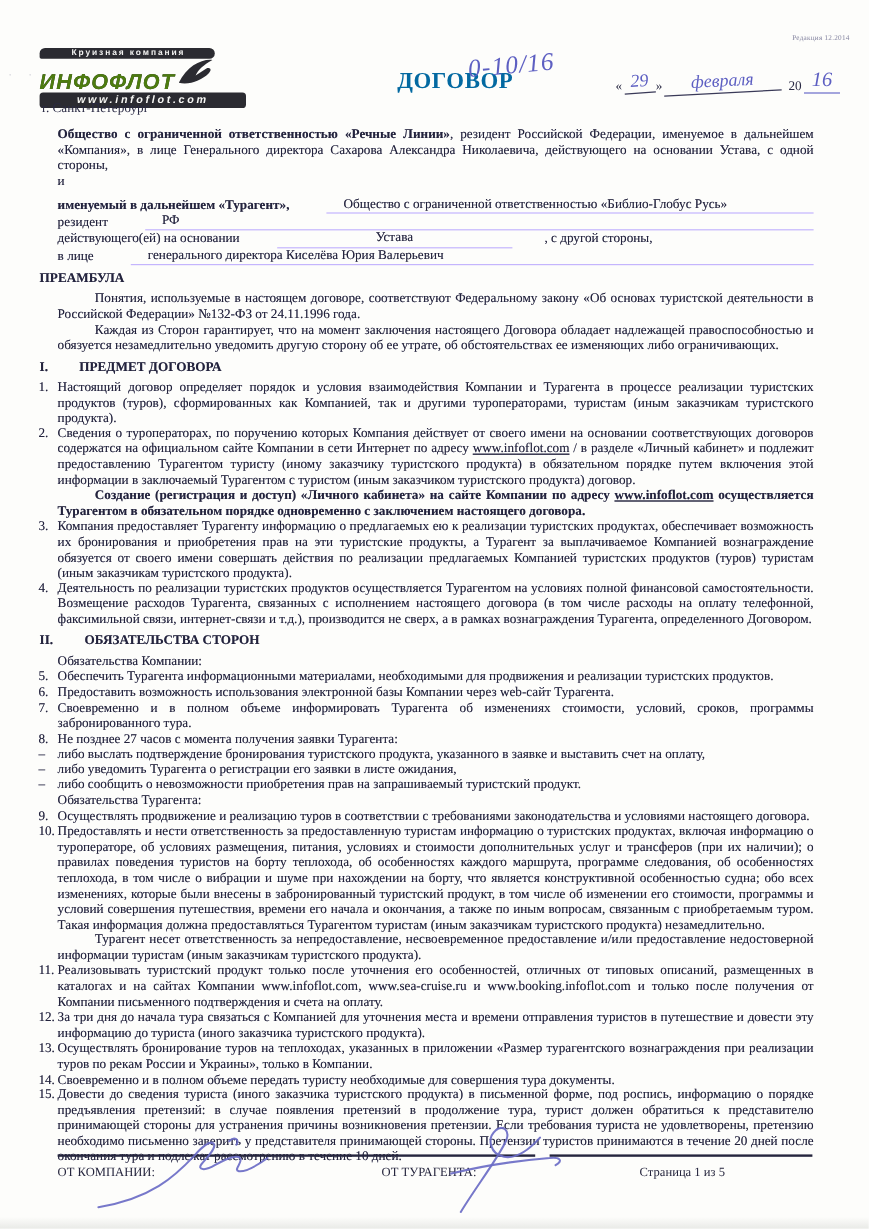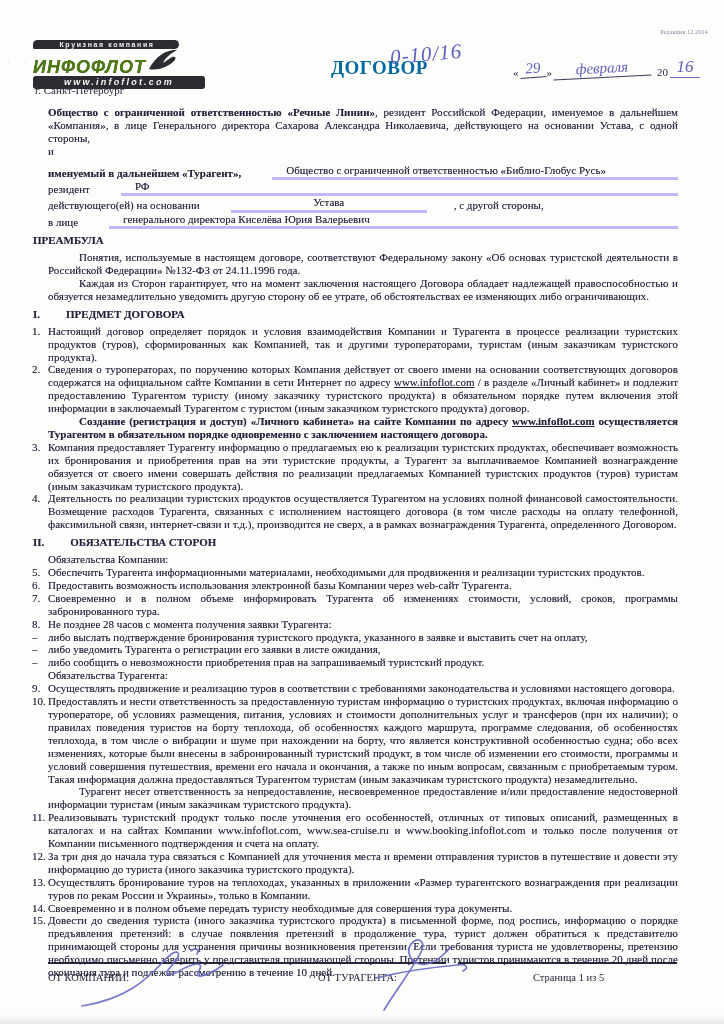--- a/index.html
+++ b/index.html
@@ -48,21 +48,21 @@
   .para,.plain{padding-left:15px;}
   .indent{padding-left:15px;text-indent:31px;}
   .num,.dash{position:relative;padding-left:15px;}
   .num .mk,.dash .mk{position:absolute;left:-1px;top:0;}
   .heading{text-align:left;font-weight:bold;margin:5px 0 4px 0;}
   .heading .hnum{margin-right:26px;}
   .mt6{margin-top:6px !important;}
   .mt10{margin-top:9px !important;}
   .formline{display:flex;align-items:flex-end;padding-left:15px;line-height:13.4px;gap:25px;}
   .flabel{white-space:nowrap;}
-  .fill{flex:1 1 auto;border-bottom:3px solid #c4b5fd;margin-left:6px;white-space:nowrap;overflow:hidden;}
+  .fill{flex:1 1 auto;border-bottom:1px solid #c4b5fd;margin-left:6px;white-space:nowrap;overflow:hidden;}
   .fill .fval{padding-left:14px;}
   .fill.short{flex:0 0 196px;text-align:center;}
   .fill.short .fval{padding-left:0;}
   .fsuf{white-space:nowrap;margin-left:2px;}
   
   .rule{position:absolute;top:962px;height:2px;background:#26263e;}
   .rule.l{left:48px;width:398px;}
   .rule.r{left:458px;width:219px;}
   .foot-label{position:absolute;top:972px;font-size:10.5px;color:#26263e;}
   .fl-company{left:48px;}
@@ -135,21 +135,21 @@
       <p class="num"><span class="mk">1.</span><span>Настоящий договор определяет порядок и условия взаимодействия Компании и Турагента в процессе реализации туристских продуктов (туров), сформированных как Компанией, так и другими туроператорами, туристам (иным заказчикам туристского продукта).</span></p>
       <p class="num"><span class="mk">2.</span><span>Сведения о туроператорах, по поручению которых Компания действует от своего имени на основании соответствующих договоров содержатся на официальном сайте Компании в сети Интернет по адресу </span><span class="u">www.infoflot.com</span><span> / в разделе «Личный кабинет» и подлежит предоставлению Турагентом туристу (иному заказчику туристского продукта) в обязательном порядке путем включения этой информации в заключаемый Турагентом с туристом (иным заказчиком туристского продукта) договор.</span></p>
       <p class="indent"><span class="b">Создание (регистрация и доступ) «Личного кабинета» на сайте Компании по адресу </span><span class="b u">www.infoflot.com</span><span class="b"> осуществляется Турагентом в обязательном порядке одновременно с заключением настоящего договора.</span></p>
       <p class="num"><span class="mk">3.</span><span>Компания предоставляет Турагенту информацию о предлагаемых ею к реализации туристских продуктах, обеспечивает возможность их бронирования и приобретения прав на эти туристские продукты, а Турагент за выплачиваемое Компанией вознаграждение обязуется от своего имени совершать действия по реализации предлагаемых Компанией туристских продуктов (туров) туристам (иным заказчикам туристского продукта).</span></p>
       <p class="num"><span class="mk">4.</span><span>Деятельность по реализации туристских продуктов осуществляется Турагентом на условиях полной финансовой самостоятельности. Возмещение расходов Турагента, связанных с исполнением настоящего договора (в том числе расходы на оплату телефонной, факсимильной связи, интернет-связи и т.д.), производится не сверх, а в рамках вознаграждения Турагента, определенного Договором.</span></p>
       <div class="heading"><span class="hnum">II.</span><span>ОБЯЗАТЕЛЬСТВА СТОРОН</span></div>
       <p class="plain"><span>Обязательства Компании:</span></p>
       <p class="num"><span class="mk">5.</span><span>Обеспечить Турагента информационными материалами, необходимыми для продвижения и реализации туристских продуктов.</span></p>
       <p class="num"><span class="mk">6.</span><span>Предоставить возможность использования электронной базы Компании через web-сайт Турагента.</span></p>
       <p class="num"><span class="mk">7.</span><span>Своевременно и в полном объеме информировать Турагента об изменениях стоимости, условий, сроков, программы забронированного тура.</span></p>
-      <p class="num"><span class="mk">8.</span><span>Не позднее 28 часов с момента получения заявки Турагента:</span></p>
+      <p class="num"><span class="mk">8.</span><span>Не позднее 27 часов с момента получения заявки Турагента:</span></p>
       <p class="dash"><span class="mk">–</span><span>либо выслать подтверждение бронирования туристского продукта, указанного в заявке и выставить счет на оплату,</span></p>
       <p class="dash"><span class="mk">–</span><span>либо уведомить Турагента о регистрации его заявки в листе ожидания,</span></p>
       <p class="dash"><span class="mk">–</span><span>либо сообщить о невозможности приобретения прав на запрашиваемый туристский продукт.</span></p>
       <p class="plain"><span>Обязательства Турагента:</span></p>
       <p class="num"><span class="mk">9.</span><span>Осуществлять продвижение и реализацию туров в соответствии с требованиями законодательства и условиями настоящего договора.</span></p>
       <p class="num"><span class="mk">10.</span><span>Предоставлять и нести ответственность за предоставленную туристам информацию о туристских продуктах, включая информацию о туроператоре, об условиях размещения, питания, условиях и стоимости дополнительных услуг и трансферов (при их наличии); о правилах поведения туристов на борту теплохода, об особенностях каждого маршрута, программе следования, об особенностях теплохода, в том числе о вибрации и шуме при нахождении на борту, что является конструктивной особенностью судна; обо всех изменениях, которые были внесены в забронированный туристский продукт, в том числе об изменении его стоимости, программы и условий совершения путешествия, времени его начала и окончания, а также по иным вопросам, связанным с приобретаемым туром. Такая информация должна предоставляться Турагентом туристам (иным заказчикам туристского продукта) незамедлительно.</span></p>
       <p class="indent"><span>Турагент несет ответственность за непредоставление, несвоевременное предоставление и/или предоставление недостоверной информации туристам (иным заказчикам туристского продукта).</span></p>
       <p class="num"><span class="mk">11.</span><span>Реализовывать туристский продукт только после уточнения его особенностей, отличных от типовых описаний, размещенных в каталогах и на сайтах Компании www.infoflot.com, www.sea-cruise.ru и www.booking.infoflot.com и только после получения от Компании письменного подтверждения и счета на оплату.</span></p>
       <p class="num"><span class="mk">12.</span><span>За три дня до начала тура связаться с Компанией для уточнения места и времени отправления туристов в путешествие и довести эту информацию до туриста (иного заказчика туристского продукта).</span></p>
       <p class="num"><span class="mk">13.</span><span>Осуществлять бронирование туров на теплоходах, указанных в приложении «Размер турагентского вознаграждения при реализации туров по рекам России и Украины», только в Компании.</span></p>

